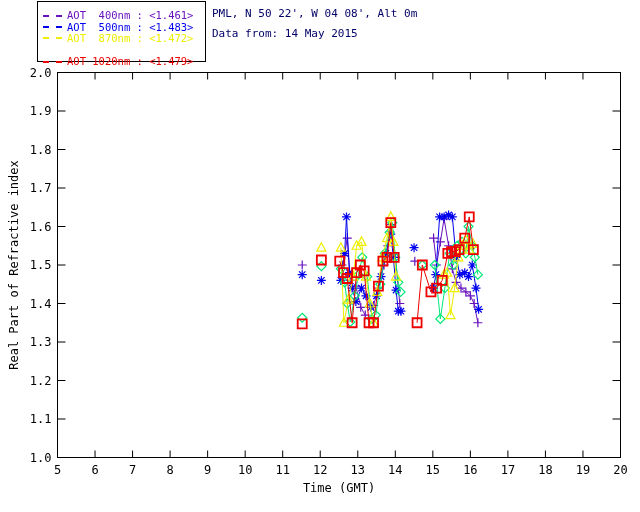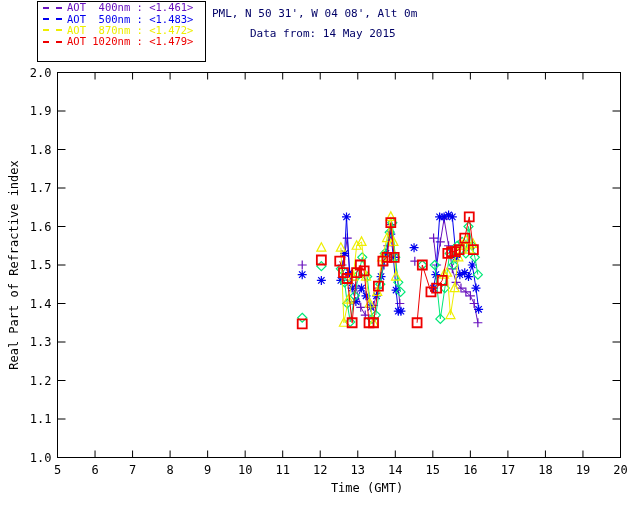--- a/index.html
+++ b/index.html
@@ -5,21 +5,21 @@
   html,body{margin:0;padding:0;}
   body{
     width:640px;height:512px;background:#ffffff;overflow:hidden;
     font-family:"DejaVu Sans Mono","Liberation Mono",monospace;
     position:relative;
   }
   .page{position:absolute;inset:0;width:640px;height:512px;background:#fff;}
   .legend{
     position:absolute;left:37px;top:1px;width:169px;height:61px;
     border:1px solid #000;background:#fff;box-sizing:border-box;
-    padding:0 4px 0 5px;
+    padding:8px 4px 0 5px;
   }
   .legend-row{
     height:11.4px;display:flex;align-items:center;
     font-size:10.5px;line-height:11px;white-space:pre;
   }
   .legend-dash{
     display:inline-block;width:19px;height:0;
     border-top:2px dashed currentColor;margin-right:5px;flex:0 0 auto;
   }
   .legend-text{white-space:pre;}
@@ -32,41 +32,40 @@
   .axis-label{
     position:absolute;color:#000;font-size:12px;white-space:nowrap;
   }
   .ylab{
     left:14px;top:265px;
     transform:translate(-50%,-50%) rotate(-90deg);
   }
   .xlab{
     left:339px;top:488px;
     transform:translate(-50%,-50%);
-    margin-left:28px;
   }
   svg text{
     font-family:"DejaVu Sans Mono","Liberation Mono",monospace;
     font-size:12px;fill:#000;
   }
 </style>
 </head>
 <body>
 
 <div class="page">
 
   <div class="legend">
       <div class="legend-row" style="color: rgb(104, 18, 190);"><span class="legend-dash"></span><span class="legend-text">AOT  400nm : &lt;1.461&gt;</span></div>
       <div class="legend-row" style="color: rgb(0, 0, 238);"><span class="legend-dash"></span><span class="legend-text">AOT  500nm : &lt;1.483&gt;</span></div>
       <div class="legend-row" style="color: rgb(238, 238, 0); text-align: center;"><span class="legend-dash"></span><span class="legend-text">AOT  870nm : &lt;1.472&gt;</span></div>
-      <div class="legend-row" style="color: rgb(238, 0, 0);"><span class="legend-dash"></span><span class="legend-text">AOT 1020nm : &lt;1.479&gt;</span></div>
+      <div class="legend-row" style="color: rgb(238, 0, 0); margin-top: 12px;"><span class="legend-dash"></span><span class="legend-text">AOT 1020nm : &lt;1.479&gt;</span></div>
     </div>
 
-  <div class="hdr hdr1" style="color: rgb(0, 0, 102);">PML, N 50 31', W 04 08', Alt 0m</div>
-  <div class="hdr hdr2" style="color: rgb(0, 0, 102); margin-left: 38px;">Data from: 14 May 2015</div>
+  <div class="hdr hdr1" style="color: rgb(0, 0, 102);">PML, N 50 22', W 04 08', Alt 0m</div>
+  <div class="hdr hdr2" style="color: rgb(0, 0, 102);">Data from: 14 May 2015</div>
 
   <svg id="chart" width="640" height="512" viewBox="0 0 640 512">
       <rect x="57.5" y="72.5" width="563" height="385" fill="none" stroke="#000000" stroke-width="1"></rect>
       <g stroke="#000000" stroke-width="1">
         <line x1="57.5" y1="457.5" x2="57.5" y2="450.5"></line>
         <line x1="57.5" y1="72.5" x2="57.5" y2="79.5"></line>
         <line x1="95.03333333333333" y1="457.5" x2="95.03333333333333" y2="450.5"></line>
         <line x1="95.03333333333333" y1="72.5" x2="95.03333333333333" y2="79.5"></line>
         <line x1="132.56666666666666" y1="457.5" x2="132.56666666666666" y2="450.5"></line>
         <line x1="132.56666666666666" y1="72.5" x2="132.56666666666666" y2="79.5"></line>

